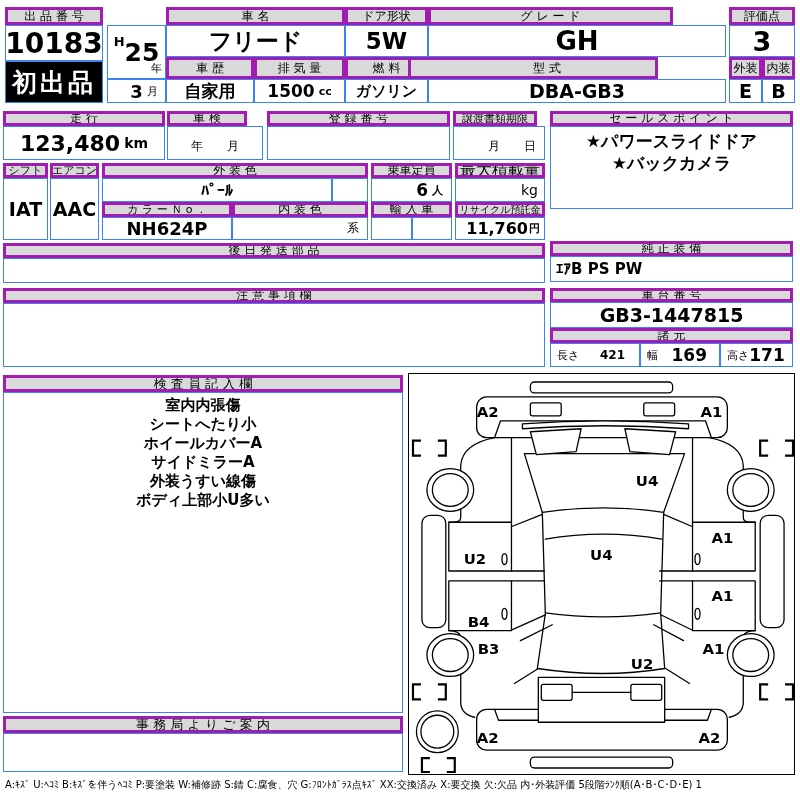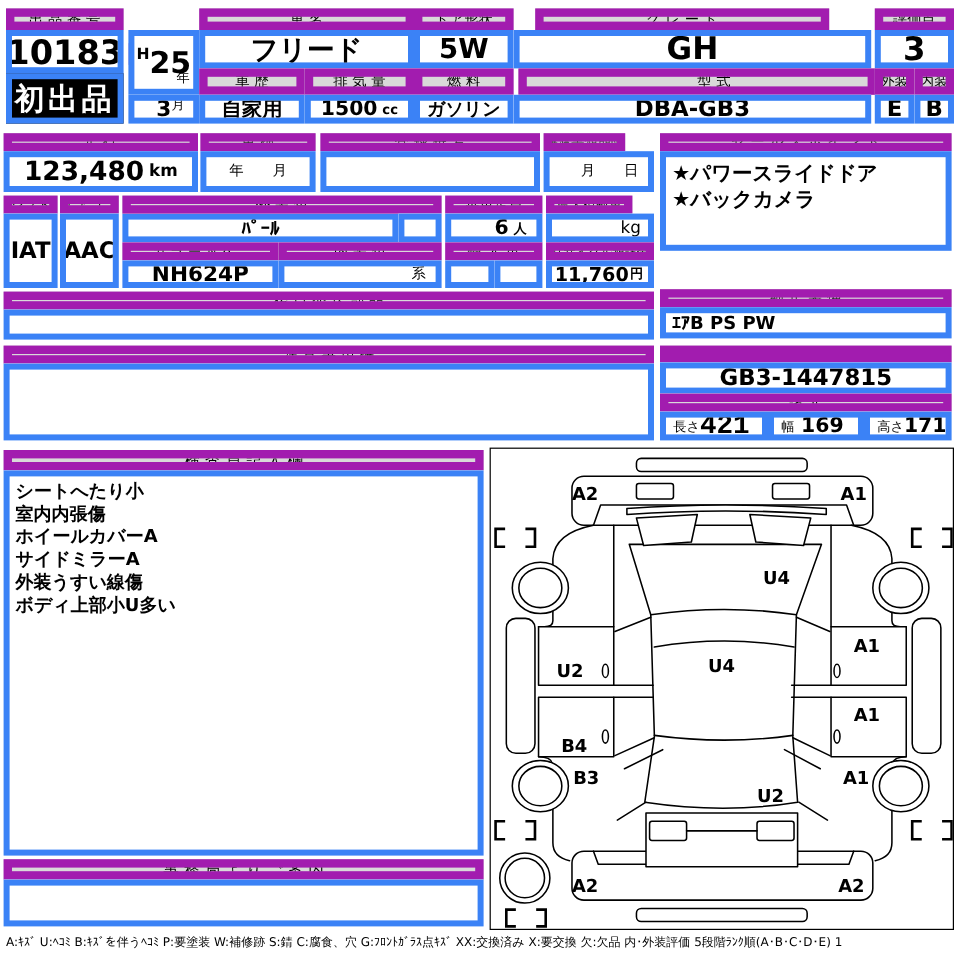--- a/index.html
+++ b/index.html
@@ -1,22 +1,22 @@
 <!DOCTYPE html>
 <html><head>
 <meta charset="utf-8">
 <style>
   html,body{margin:0;padding:0;background:#fff;}
   #sheet{position:relative;width:800px;height:800px;background:#fff;
          font-family:"DejaVu Sans","Liberation Sans",sans-serif;color:#000;}
   .abs{position:absolute;box-sizing:border-box;}
-  .hdr{background:#d9d9d9;border:7px solid #a21caf;display:flex;align-items:center;
+  .hdr{background:#d9d9d9;border:3px solid #a21caf;display:flex;align-items:center;
        justify-content:center;font-size:12px;white-space:nowrap;overflow:hidden;}
-  .cell{border:5px solid #3b82f6;display:flex;align-items:center;justify-content:center;
-        white-space:nowrap;overflow:hidden;background:#fff;}
+  .cell{border:1px solid #3b82f6;display:flex;align-items:center;justify-content:center;
+        white-space:nowrap;overflow:hidden;background:#fff;text-align:center;}
   .bold{font-weight:bold;}
   .left{justify-content:flex-start;}
   .right{justify-content:flex-end;}
   .unit{font-size:11px;margin-left:4px;font-weight:bold;}
   .badge{background:#000;color:#fff;font-weight:bold;letter-spacing:3px;}
   .lines{display:block;padding:3px 5px;font-weight:bold;}
   .lines div{line-height:19px;font-size:15px;}
   .sp div{line-height:22px;font-size:17px;}
   svg text{font-family:"DejaVu Sans","Liberation Sans",sans-serif;font-size:15px;font-weight:bold;}
   .legend{font-size:10px;white-space:nowrap;overflow:hidden;}
@@ -49,42 +49,42 @@
   <div class="abs cell" style="left:254px;top:79px;width:91px;height:24px;">
     <span class="bold" style="font-size:17px;">1500</span>
     <span class="unit">cc</span>
   </div>
 
   <div class="abs hdr" style="left:345px;top:7px;width:83px;height:18px;">ドア形状</div>
   <div class="abs cell bold" style="left:345px;top:25px;width:83px;height:32px;font-size:23px;">5W</div>
   <div class="abs hdr" style="left:345px;top:57px;width:83px;height:22px;">燃 料</div>
   <div class="abs cell bold" style="left:345px;top:79px;width:83px;height:24px;font-size:15px;">ガソリン</div>
 
-  <div class="abs hdr" style="left:428px;top:7px;width:245px;height:18px;margin-left:18px;">グ レ ー ド</div>
+  <div class="abs hdr" style="left:428px;top:7px;width:245px;height:18px;">グ レ ー ド</div>
   <div class="abs cell bold" style="left:428px;top:25px;width:298px;height:32px;font-size:26px;">GH</div>
-  <div class="abs hdr" style="left:432px;top:57px;width:298px;height:22px;padding-left:28px;">型 式</div>
+  <div class="abs hdr" style="left:408px;top:57px;width:250px;height:22px;padding-left:28px;">型 式</div>
   <div class="abs cell bold" style="left:428px;top:79px;width:298px;height:24px;font-size:19px;">DBA-GB3</div>
 
   <div class="abs hdr" style="left:729px;top:7px;width:66px;height:18px;">評価点</div>
   <div class="abs cell bold" style="left:729px;top:25px;width:66px;height:32px;font-size:27px;">3</div>
   <div class="abs hdr" style="left:729px;top:57px;width:33px;height:22px;">外装</div>
   <div class="abs hdr" style="left:762px;top:57px;width:33px;height:22px;">内装</div>
   <div class="abs cell bold" style="left:729px;top:79px;width:33px;height:24px;font-size:19px;">E</div>
   <div class="abs cell bold" style="left:762px;top:79px;width:33px;height:24px;font-size:19px;">B</div>
 
   <div class="abs hdr" style="left:3px;top:111px;width:162px;height:15px;">走 行</div>
   <div class="abs cell" style="left:3px;top:126px;width:162px;height:34px;">
     <span class="bold" style="font-size:22px;">123,480</span>
     <span class="unit" style="font-size:14px;">km</span>
   </div>
-  <div class="abs hdr" style="left:167px;top:111px;width:96px;height:15px;">車 検</div>
+  <div class="abs hdr" style="left:167px;top:111px;width:80px;height:15px;">車 検</div>
   <div class="abs cell" style="left:167px;top:126px;width:96px;height:34px;align-items:flex-end;padding-bottom:4px;font-size:12px;">年　　月</div>
   <div class="abs hdr" style="left:267px;top:111px;width:183px;height:15px;">登 録 番 号</div>
   <div class="abs cell" style="left:267px;top:126px;width:183px;height:34px;"></div>
-  <div class="abs hdr" style="left:453px;top:111px;width:68px;height:15px;font-size:11px;">譲渡書類期限</div>
+  <div class="abs hdr" style="left:453px;top:111px;width:84px;height:15px;font-size:11px;">譲渡書類期限</div>
   <div class="abs cell" style="left:453px;top:126px;width:92px;height:34px;align-items:flex-end;justify-content:flex-end;padding:0 8px 4px 0;font-size:12px;">月　　日</div>
 
   <div class="abs hdr" style="left:550px;top:111px;width:243px;height:15px;">セ ー ル ス ポ イ ン ト</div>
   <div class="abs cell lines sp" style="left:550px;top:126px;width:243px;height:83px;">
     <div>★パワースライドドア</div>
     <div>★バックカメラ</div>
   </div>
 
   <div class="abs hdr" style="left:3px;top:163px;width:45px;height:15px;font-size:11px;">シフト</div>
   <div class="abs hdr" style="left:50px;top:163px;width:49px;height:15px;font-size:11px;">エアコン</div>
@@ -97,21 +97,21 @@
   <div class="abs hdr" style="left:102px;top:202px;width:130px;height:15px;font-size:11px;">カ ラ ー Ｎ o ．</div>
   <div class="abs cell bold" style="left:102px;top:217px;width:130px;height:23px;font-size:18px;">NH624P</div>
   <div class="abs hdr" style="left:232px;top:202px;width:136px;height:15px;">内 装 色</div>
   <div class="abs cell right" style="left:232px;top:217px;width:136px;height:23px;padding-right:8px;font-size:12px;">系</div>
 
   <div class="abs hdr" style="left:371px;top:163px;width:81px;height:15px;">乗車定員</div>
   <div class="abs cell right" style="left:371px;top:178px;width:81px;height:24px;padding-right:8px;">
     <span class="bold" style="font-size:17px;">6</span>
     <span class="unit">人</span>
   </div>
-  <div class="abs hdr" style="left:455px;top:163px;width:72px;height:15px;font-size:11px;">最大積載量</div>
+  <div class="abs hdr" style="left:455px;top:163px;width:90px;height:15px;font-size:16px;">最大積載量</div>
   <div class="abs cell right" style="left:455px;top:178px;width:90px;height:24px;padding-right:6px;font-size:14px;">kg</div>
   <div class="abs hdr" style="left:371px;top:202px;width:81px;height:15px;">輸 入 車</div>
   <div class="abs cell" style="left:371px;top:217px;width:41px;height:23px;"></div>
   <div class="abs cell" style="left:412px;top:217px;width:40px;height:23px;"></div>
   <div class="abs hdr" style="left:455px;top:202px;width:90px;height:15px;font-size:10px;">リサイクル預託金</div>
   <div class="abs cell right" style="left:455px;top:217px;width:90px;height:23px;padding-right:4px;">
     <span class="bold" style="font-size:16px;">11,760</span>
     <span class="unit" style="margin-left:1px;">円</span>
   </div>
 
@@ -120,35 +120,35 @@
   <div class="abs hdr" style="left:3px;top:288px;width:542px;height:15px;">注 意 事 項 欄</div>
   <div class="abs cell" style="left:3px;top:303px;width:542px;height:64px;"></div>
 
   <div class="abs hdr" style="left:550px;top:241px;width:243px;height:15px;">純 正 装 備</div>
   <div class="abs cell bold left" style="left:550px;top:256px;width:243px;height:26px;padding-left:5px;font-size:15px;">ｴｱB PS PW</div>
   <div class="abs hdr" style="left:550px;top:288px;width:243px;height:14px;">車 台 番 号</div>
   <div class="abs cell bold" style="left:550px;top:302px;width:243px;height:26px;font-size:19px;">GB3-1447815</div>
   <div class="abs hdr" style="left:550px;top:328px;width:243px;height:15px;">諸 元</div>
   <div class="abs cell" style="left:550px;top:343px;width:90px;height:24px;justify-content:space-between;padding:0 14px 0 6px;">
     <span style="font-size:11px;">長さ</span>
-    <span class="bold" style="font-size:23px;font-family:Liberation Mono, monospace;">421</span>
+    <span class="bold" style="font-size:12px;">421</span>
   </div>
   <div class="abs cell" style="left:640px;top:343px;width:80px;height:24px;justify-content:space-between;padding:0 12px 0 6px;">
     <span style="font-size:11px;">幅</span>
     <span class="bold" style="font-size:17px;">169</span>
   </div>
   <div class="abs cell" style="left:720px;top:343px;width:73px;height:24px;justify-content:space-between;padding:0 8px 0 6px;">
     <span style="font-size:11px;">高さ</span>
     <span class="bold" style="font-size:17px;">171</span>
   </div>
 
   <div class="abs hdr" style="left:3px;top:375px;width:400px;height:17px;font-size:13px;">検 査 員 記 入 欄</div>
   <div class="abs cell lines" style="left:3px;top:392px;width:400px;height:321px;align-items:flex-start;">
+    <div>室内内張傷</div>
     <div>シートへたり小</div>
-    <div>室内内張傷</div>
     <div>ホイールカバーA</div>
     <div>サイドミラーA</div>
     <div>外装うすい線傷</div>
     <div>ボディ上部小U多い</div>
   </div>
 
   <div class="abs hdr" style="left:3px;top:716px;width:400px;height:17px;font-size:13px;">事 務 局 よ り ご 案 内</div>
   <div class="abs cell" style="left:3px;top:733px;width:400px;height:39px;"></div>
 
   <div class="abs" style="left:408px;top:373px;width:387px;height:402px;border:1px solid #000;">

